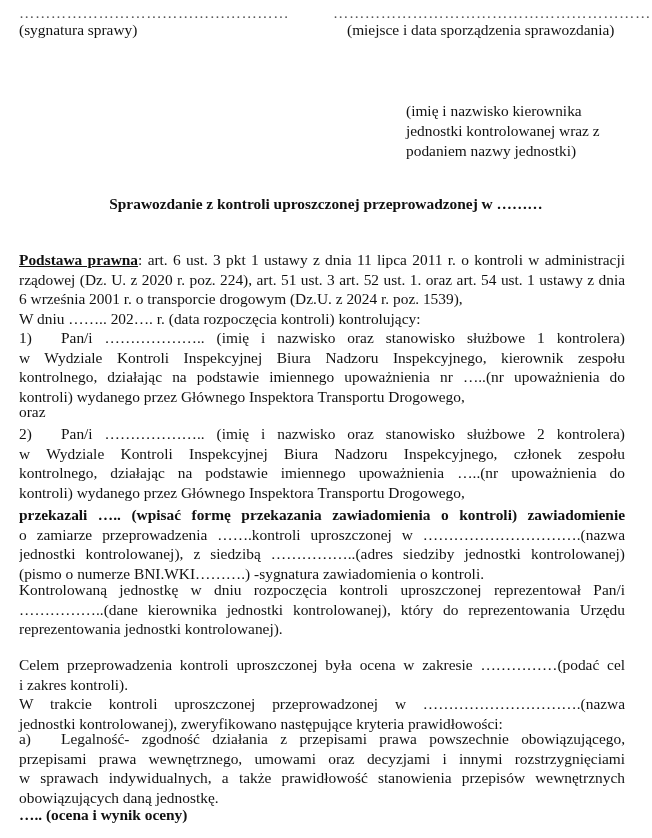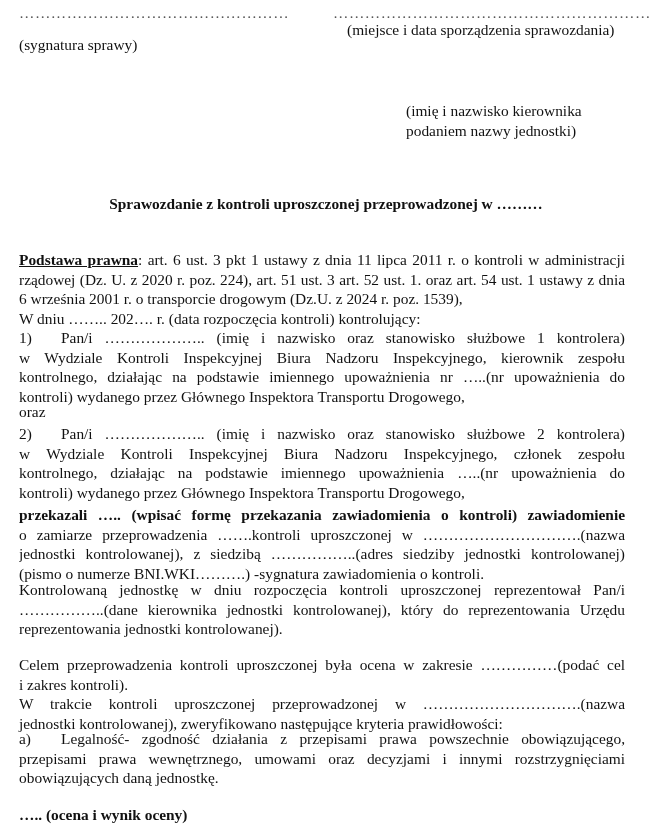--- a/index.html
+++ b/index.html
@@ -13,26 +13,27 @@
   .u-bold { font-weight: bold; text-decoration: underline; }
   .bold { font-weight: bold; }
   .num { display: inline-block; width: 42px; }
   .line { display: block; text-align: justify; text-align-last: justify; white-space: nowrap; height: 19.5px; }
   .line.l { text-align-last: left; }
 </style>
 </head>
 <body>
 
 <div class="abs dots" style="left:19px; top:4px;">……………………………………………</div>
-<div class="abs small-caption" style="left:19px; top:36px;">(sygnatura sprawy)</div>
+<div class="abs small-caption" style="left:19px; top:21px;">(sygnatura sprawy)</div>
 <div class="abs dots" style="left:333px; top:4px;">……………………………………………………</div>
 <div class="abs small-caption" style="left:347px; top:21px;">(miejsce i data sporządzenia sprawozdania)</div>
 
 <div class="abs" style="left:406px; top:101px; line-height:20px;">
   <div>(imię i nazwisko kierownika</div>
+  <div>jednostki kontrolowanej wraz z</div>
   <div>podaniem nazwy jednostki)</div>
 </div>
 
 <div class="abs title" style="left:0; width:652px; top:194px;">
   <div>Sprawozdanie z kontroli uproszczonej przeprowadzonej w  ………</div>
 </div>
 
 <div class="para" style="top:250px;">
   <span class="line" style="white-space: normal; overflow: hidden;"><span class="u-bold">Podstawa prawna</span><span>: art. 6 ust. 3 pkt 1 ustawy z dnia 11 lipca 2011 r. o kontroli w administracji</span></span>
   <span class="line" style="white-space: normal; overflow: hidden;">rządowej (Dz. U. z 2020 r. poz. 224), art. 51 ust. 3 art. 52 ust. 1. oraz art. 54 ust. 1 ustawy z dnia</span>
@@ -74,16 +75,17 @@
 </div>
 
 <div class="para" style="top:694px;">
   <span class="line" style="white-space: normal; overflow: hidden;">W trakcie kontroli uproszczonej przeprowadzonej w ………………………….(nazwa</span>
   <span class="line l">jednostki kontrolowanej), zweryfikowano następujące kryteria prawidłowości:</span>
 </div>
 
 <div class="para" style="top:729px;">
   <span class="line" style="white-space: normal; overflow: hidden;"><span class="num">a)</span><span>Legalność- zgodność działania z przepisami prawa powszechnie obowiązującego,</span></span>
   <span class="line" style="white-space: normal; overflow: hidden;">przepisami prawa wewnętrznego, umowami oraz decyzjami i innymi rozstrzygnięciami</span>
+  <span class="line" style="white-space: normal; overflow: hidden;">w sprawach indywidualnych, a także prawidłowość stanowienia przepisów wewnętrznych</span>
   <span class="line l">obowiązujących daną jednostkę.</span>
 </div>
 
 <div class="abs bold" style="left:19px; top:806px;">….. (ocena i wynik oceny)</div>
 
 </body></html>

